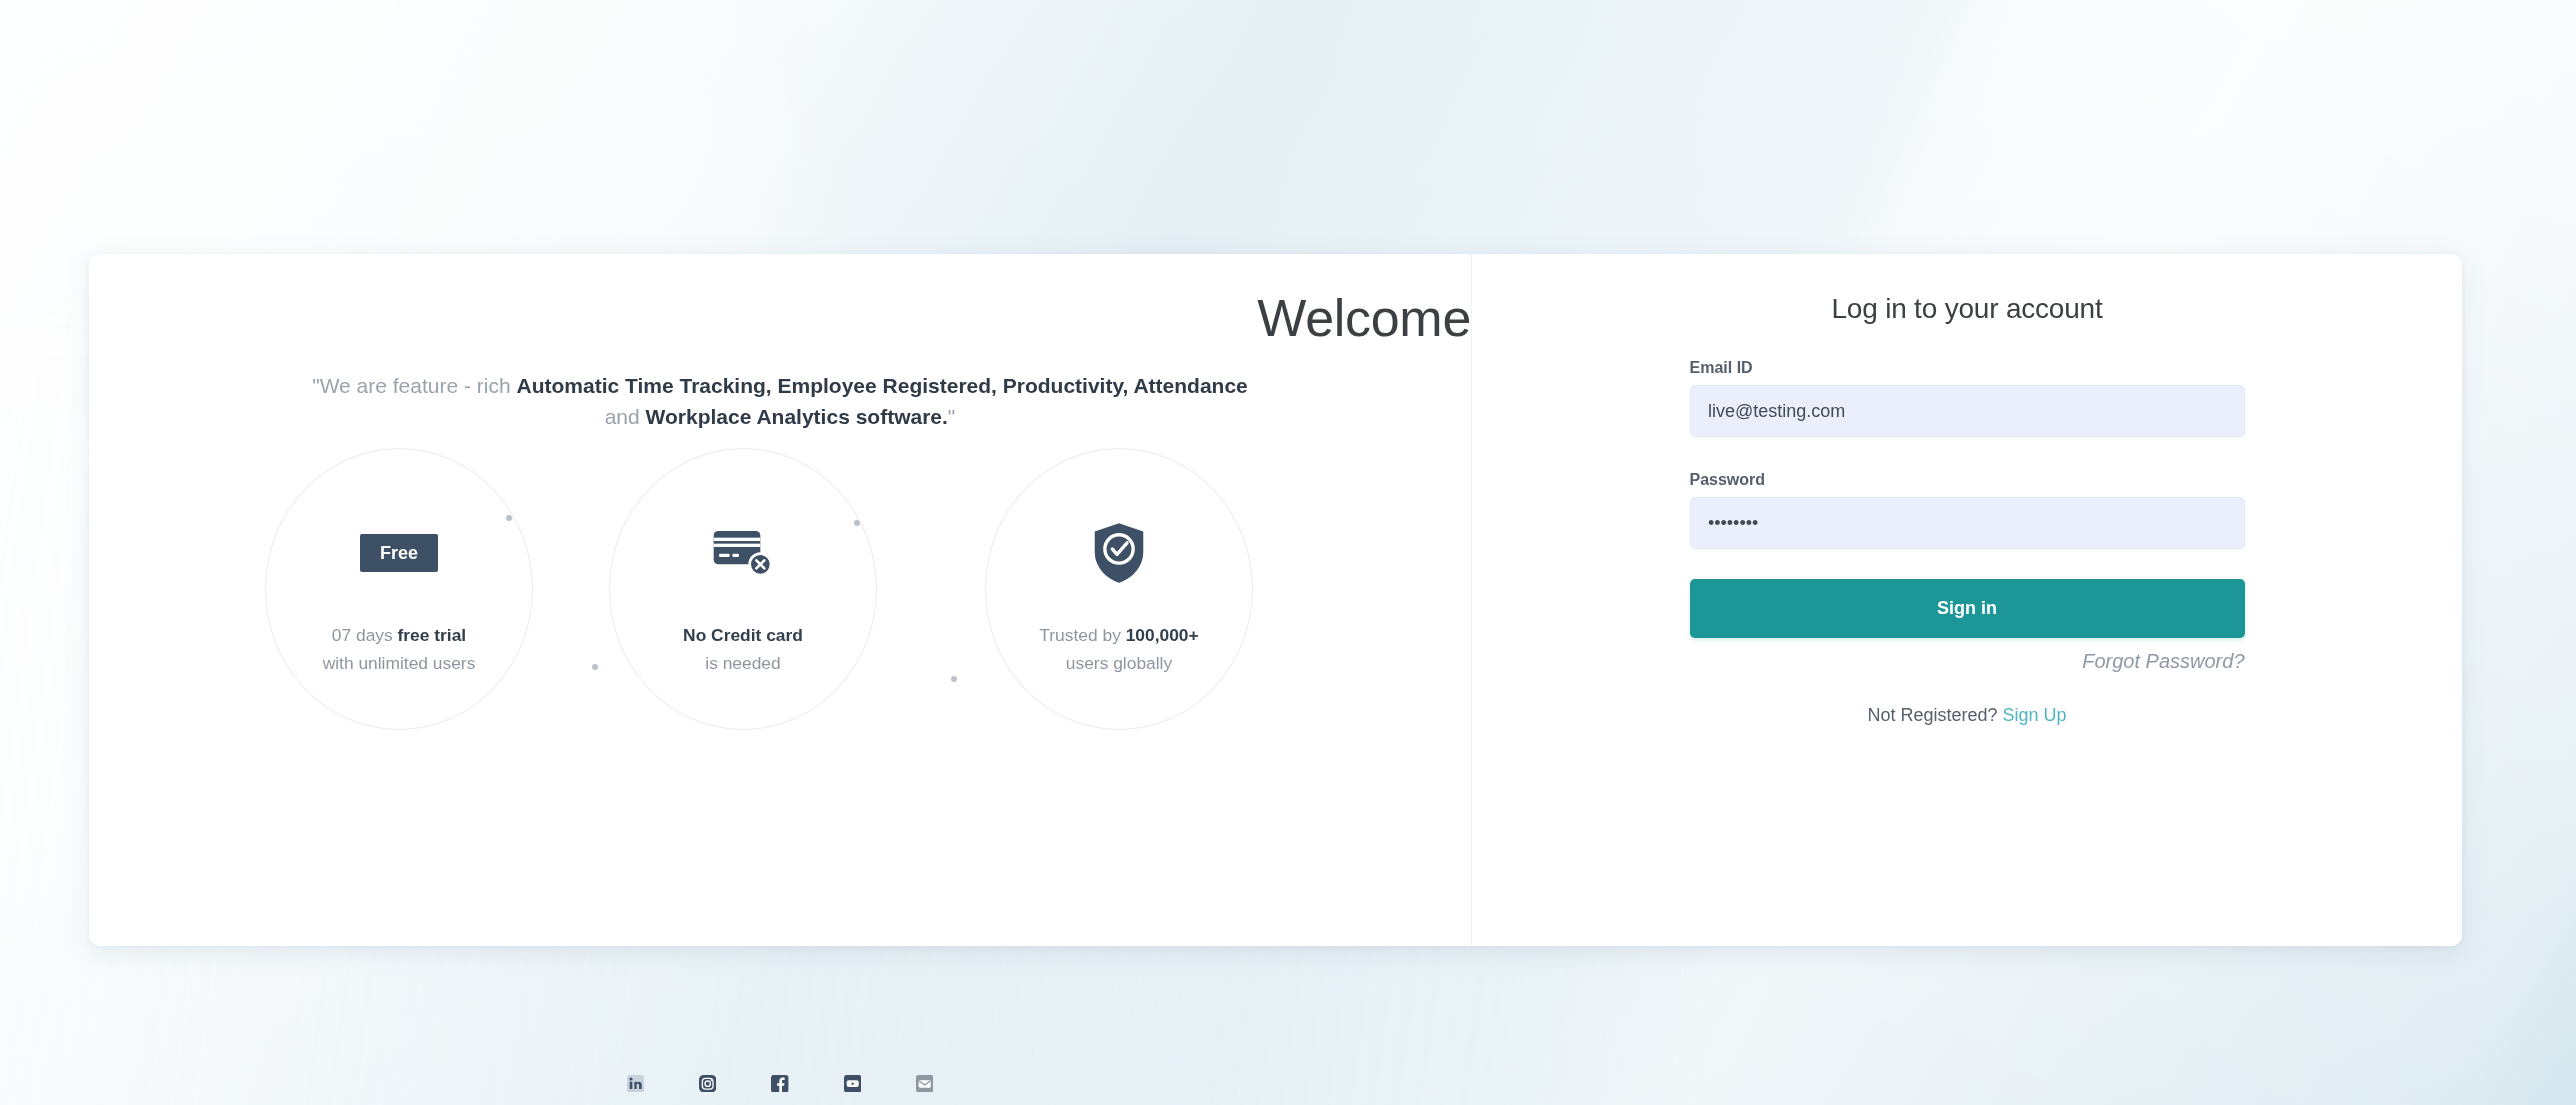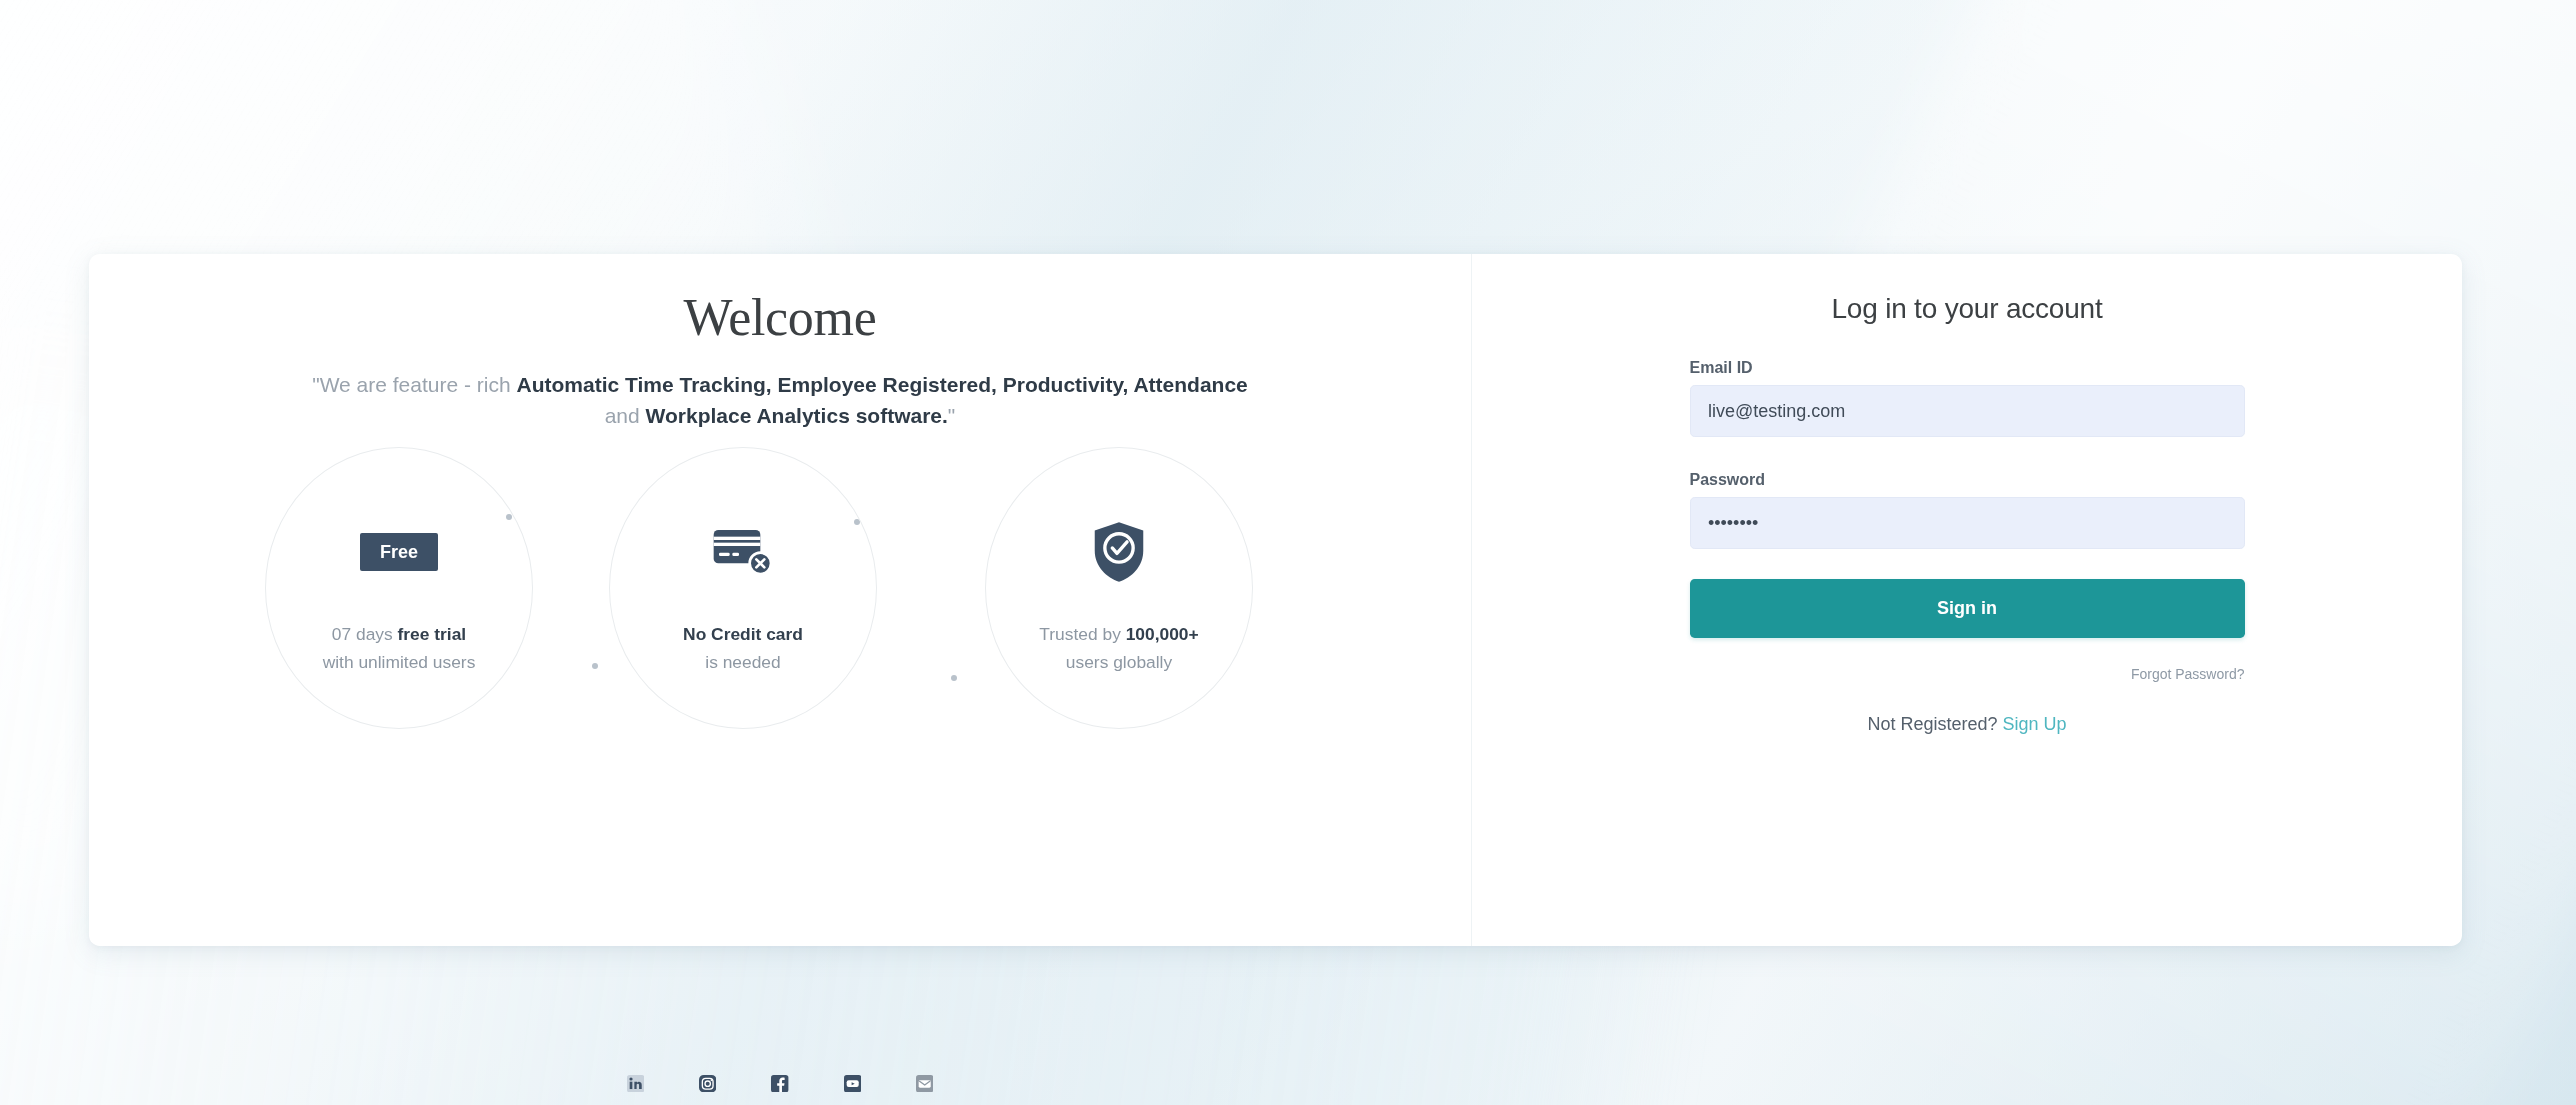--- a/index.html
+++ b/index.html
@@ -68,27 +68,26 @@
     position:relative;
     border-right:1.3px solid #eef3f5;
   }
   .panel-right {
     flex:1;
     position:relative;
   }
 
   
   .welcome {
-    text-align:center;
+    text-align:right;
     font-size:52px;
     font-weight:400;
     color:#3c4043;
     letter-spacing:-0.3px;
     margin-top:34px;
-    font-family:Liberation Serif, serif;
   }
 
   .tagline {
     text-align:center;
     font-size:21px;
     line-height:1.52;
     color:#9aa3ad;
     font-weight:400;
     margin-top:21.5px;
     padding:0 221px;
@@ -213,24 +212,25 @@
     font-family:"Liberation Sans", sans-serif;
     font-size:18px;
     font-weight:700;
     cursor:pointer;
     box-shadow:0 2px 4.7px rgba(29,150,152,0.18);
   }
 
   .forgot {
     display:block;
     text-align:right;
-    margin-top:28px;
-    font-size:14px;
+    margin-top:12px;
+    font-size:20px;
     color:#8e99a5;
     text-decoration:none;
+    font-style:italic;
   }
 
   .register {
     text-align:center;
     margin-top:32px;
     font-size:18px;
     color:#55606c;
   }
   .register a {
     color:#4fb6c0;

